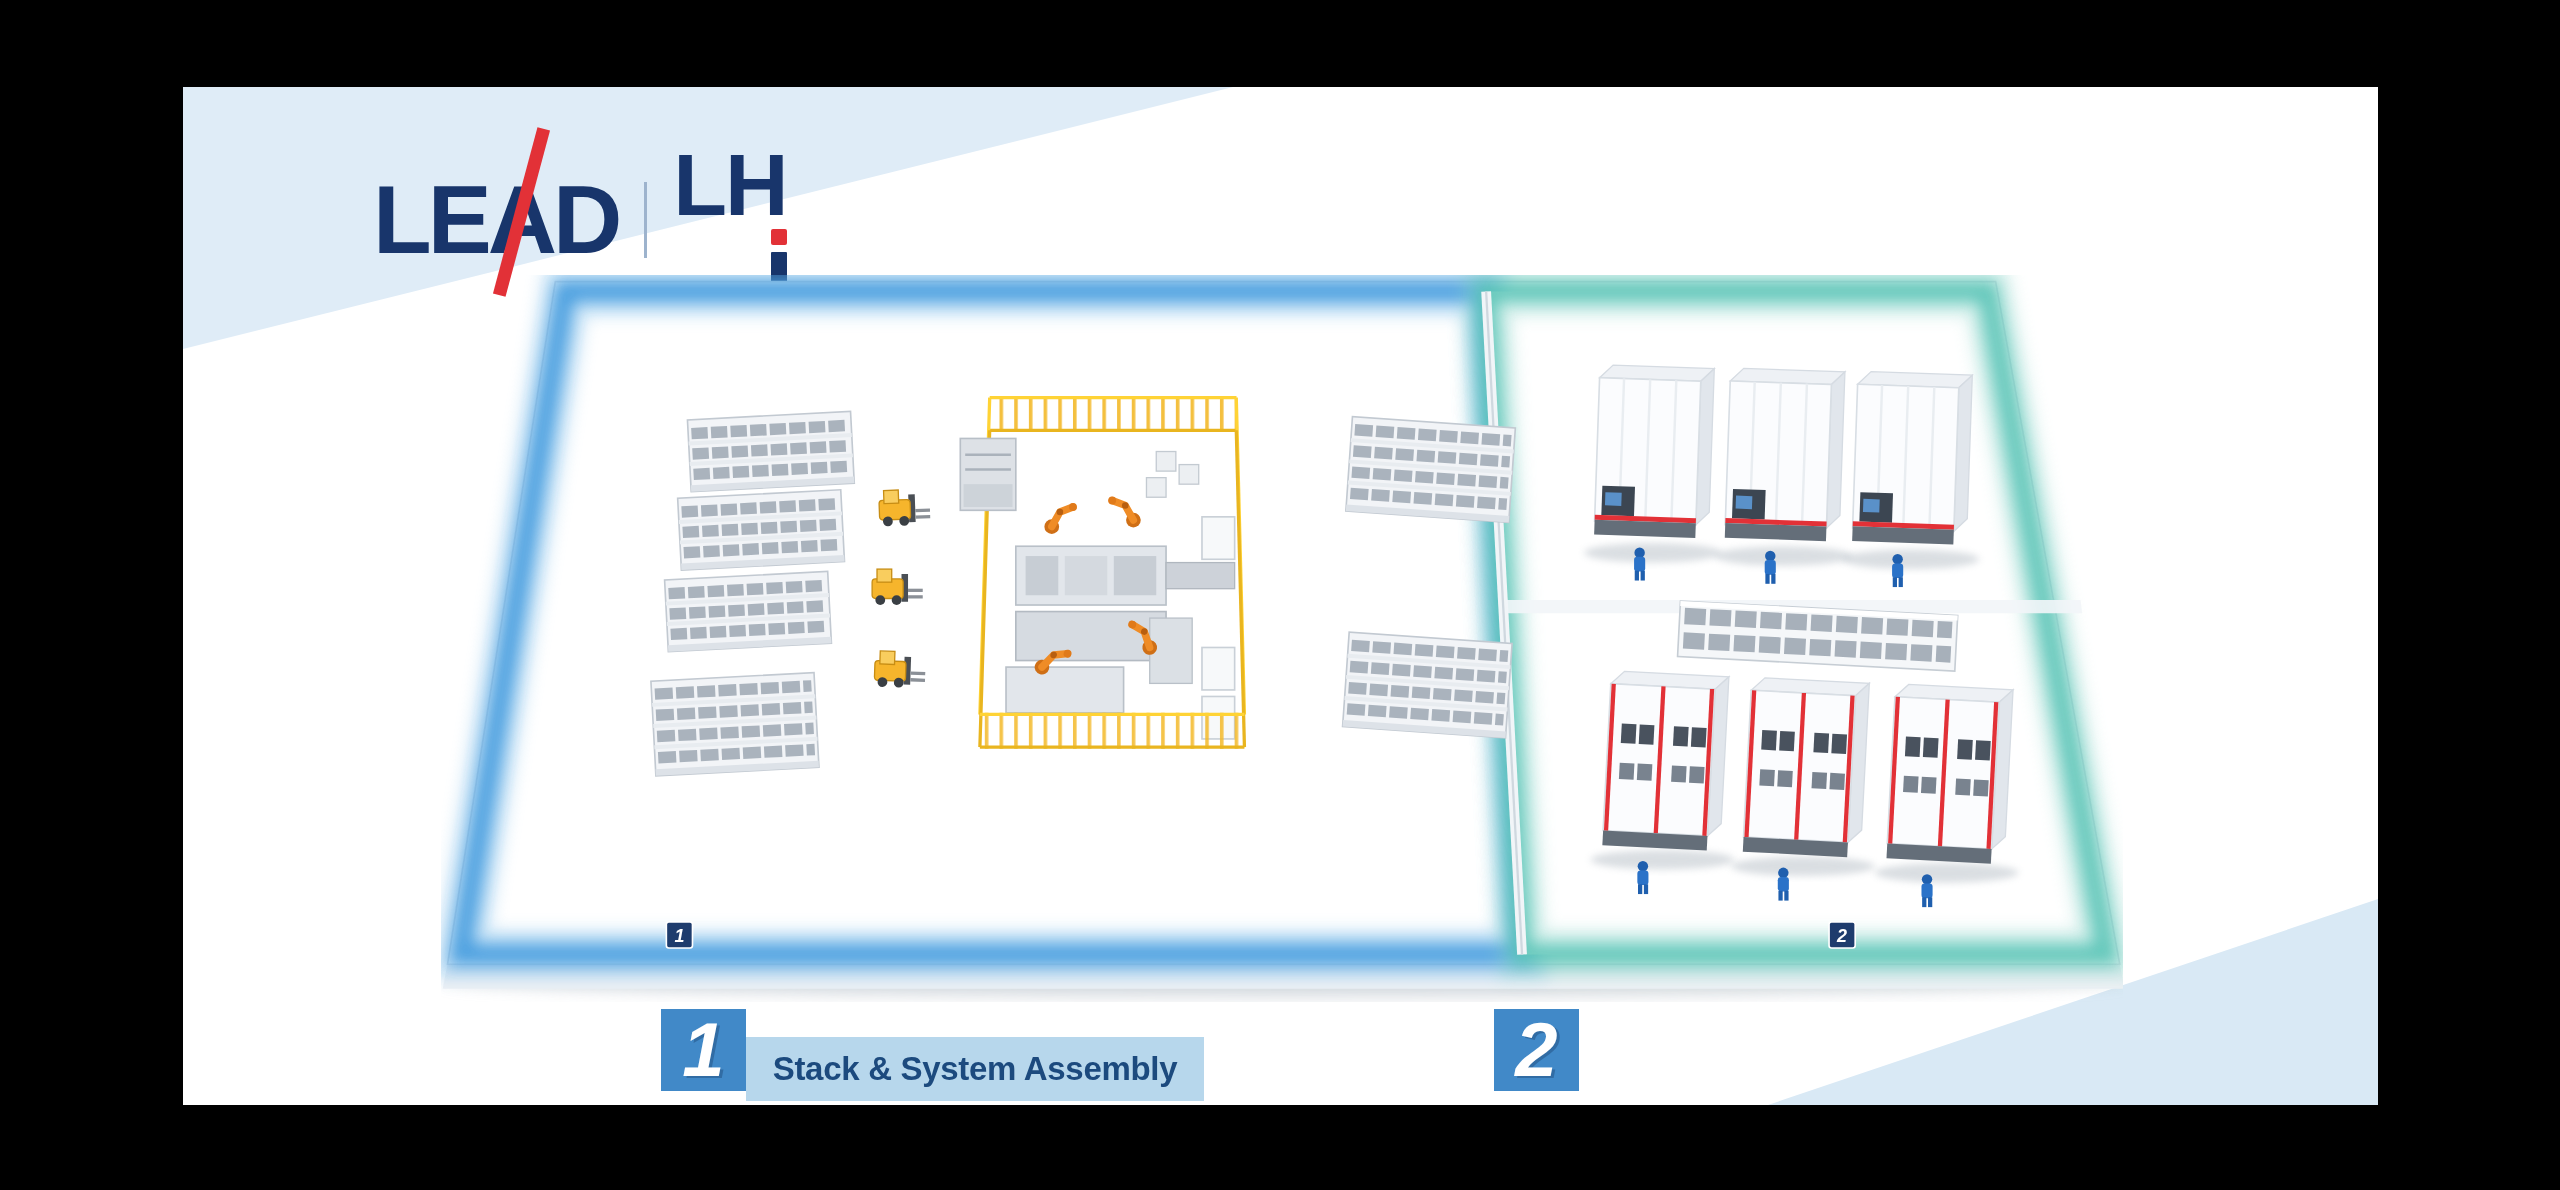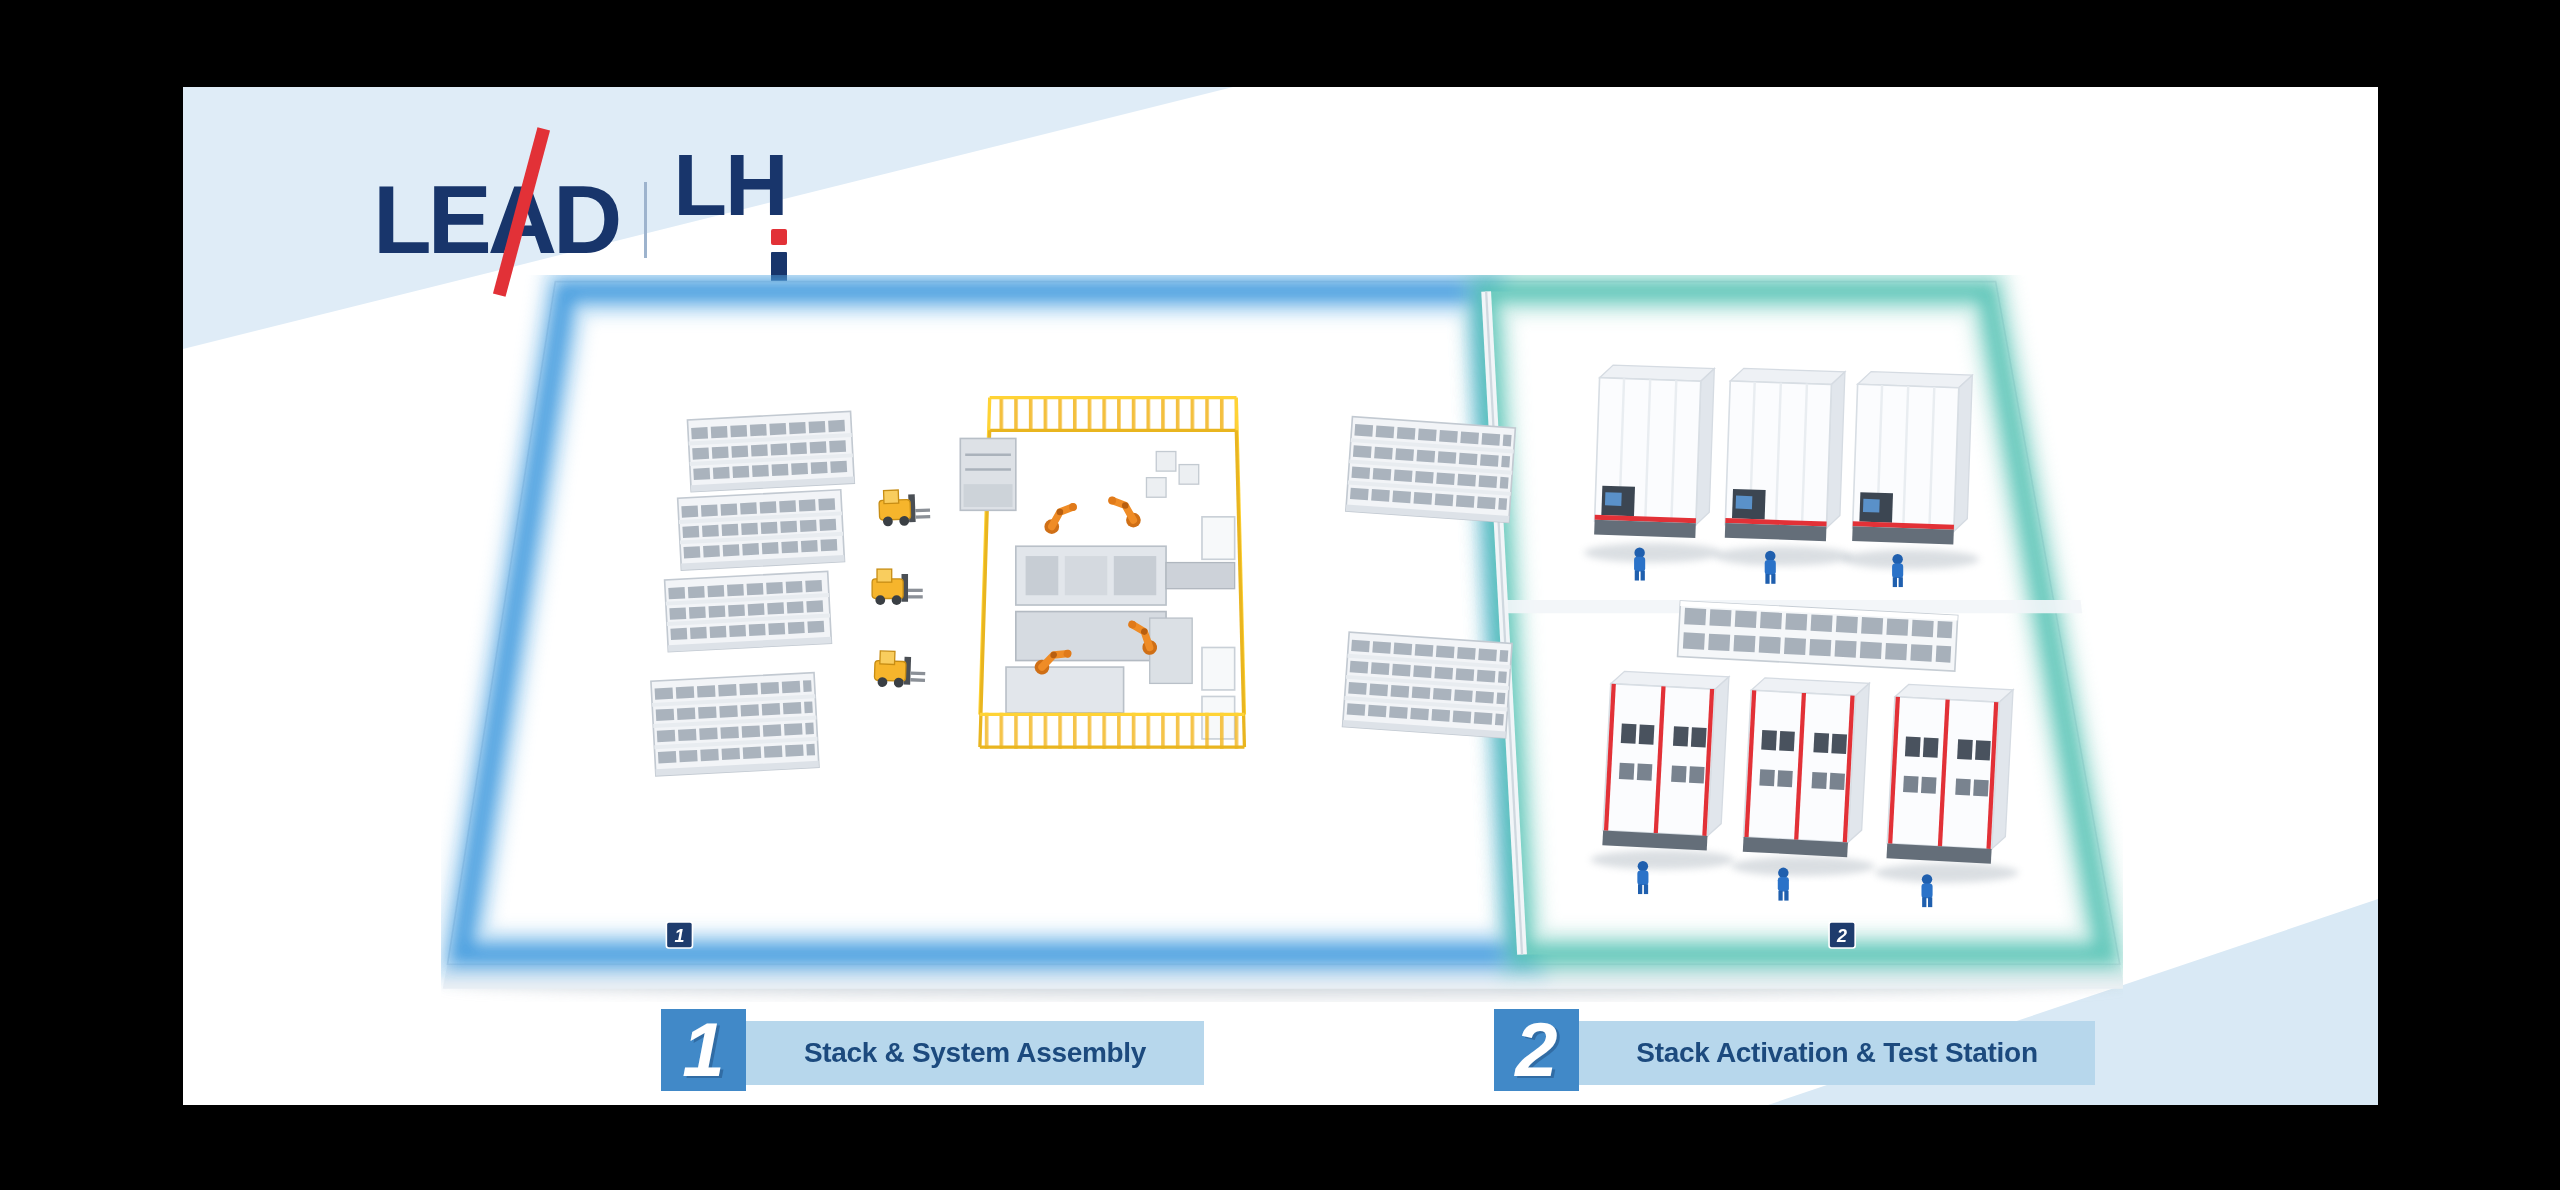--- a/index.html
+++ b/index.html
@@ -39,23 +39,23 @@
   .legend-item{position:absolute;display:flex;align-items:flex-start;}
   .legend-1{left:478px;top:922px;}
   .legend-2{left:1311px;top:922px;}
   .legend-num{
     width:85px;height:82px;background:#4189c8;color:#ffffff;flex:0 0 auto;
     font-size:76px;font-weight:800;font-style:italic;line-height:1;
     display:flex;align-items:center;justify-content:center;
     text-shadow:3px 2px 0 rgba(25,65,110,0.4);
   }
   .legend-bar{
-    margin-top:12px;height:64px;background:#b7d7ec;
+    margin-top:28px;height:64px;background:#b7d7ec;
     display:flex;align-items:center;justify-content:center;
-    color:#1c4a7e;font-weight:700;font-size:28px;letter-spacing:-0.3px;
+    color:#1c4a7e;font-weight:700;font-size:33px;letter-spacing:-0.3px;
   }
   .legend-bar-1{width:458px;}
   .legend-bar-2{width:516px;}
 
   svg text{font-family:"Liberation Sans", sans-serif;}
 </style>
 </head>
 <body>
 
 <div class="canvas">
@@ -287,16 +287,15 @@
       <text x="858" y="408.5" fill="#ffffff" font-size="11" font-weight="700" font-style="italic" text-anchor="middle">2</text>
     </g>
   </svg>
 
   <div class="legend-item legend-1">
     <div class="legend-num">1</div>
     <div class="legend-bar legend-bar-1">Stack &amp; System Assembly</div>
   </div>
   <div class="legend-item legend-2">
     <div class="legend-num">2</div>
-    <div class="legend-bar legend-bar-2">Stack Activation &amp; Test Station</div>
   </div>
 
 </div>
 
 </body></html>

